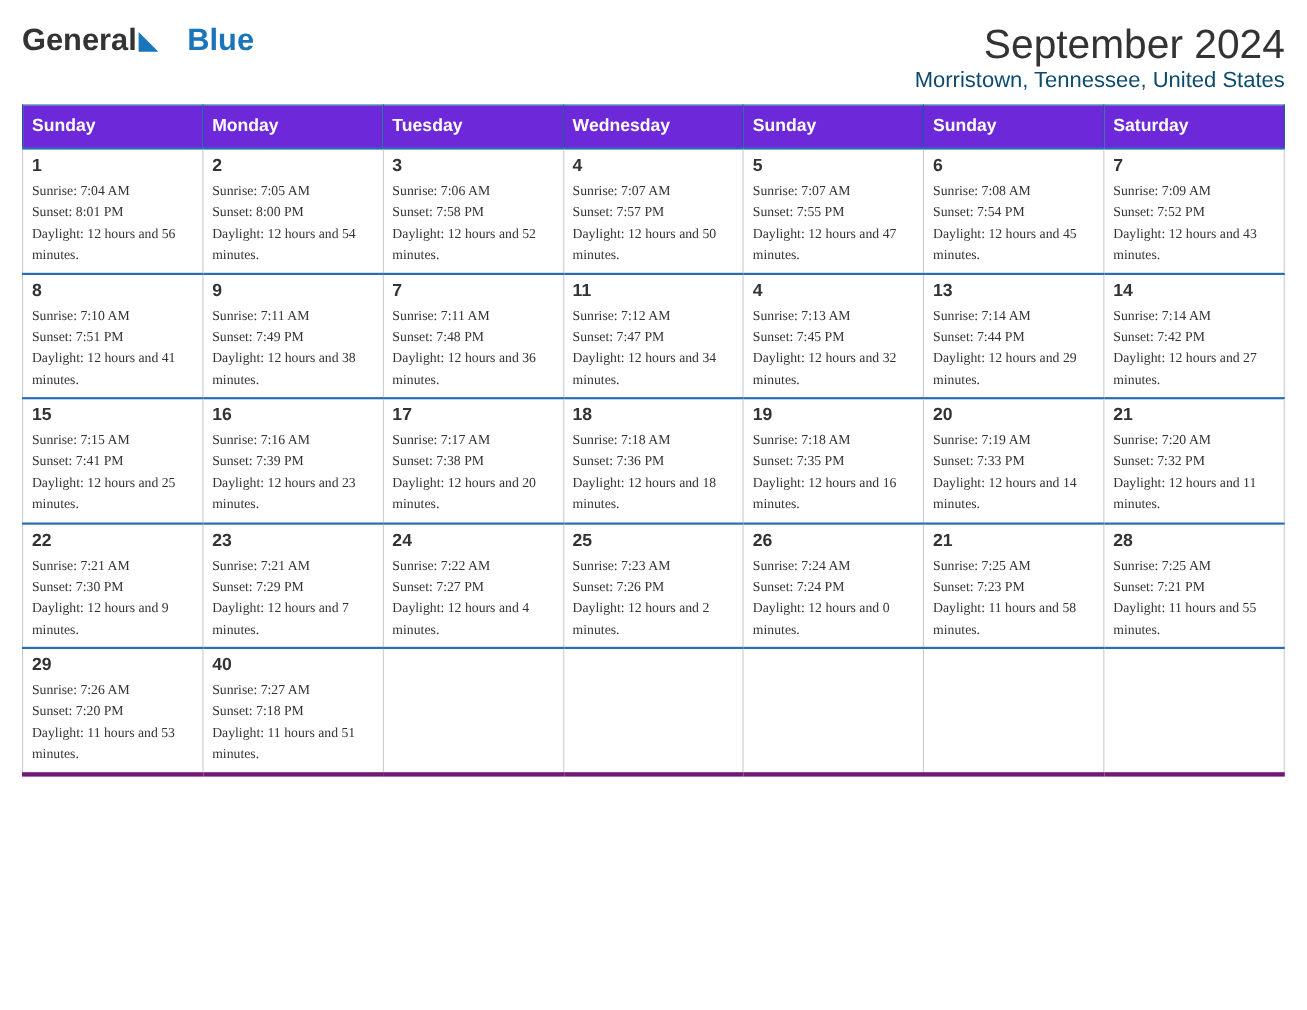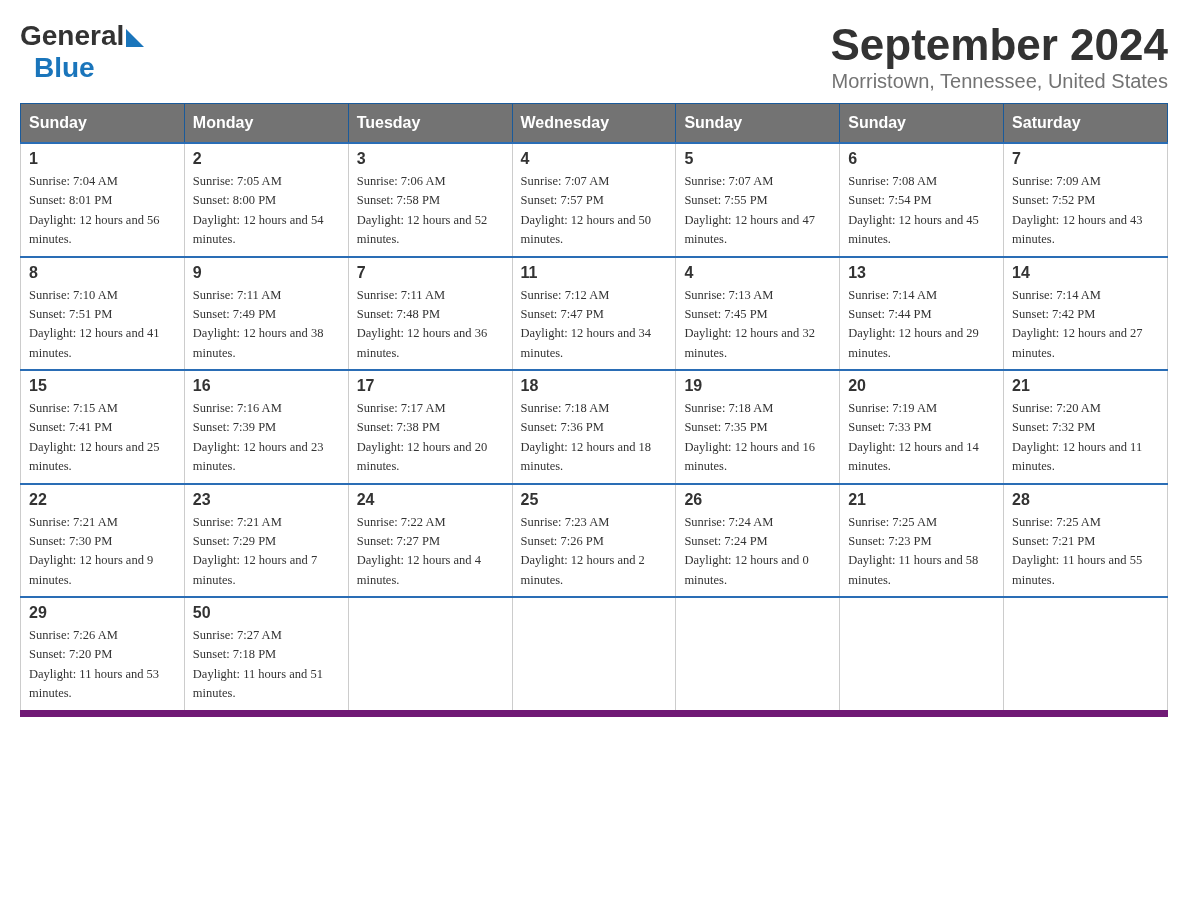--- a/index.html
+++ b/index.html
@@ -11,22 +11,23 @@
       padding: 20px;
     }
     .header-area {
       display: flex;
       justify-content: space-between;
       align-items: flex-start;
       margin-bottom: 10px;
     }
     .logo {
       display: flex;
-      flex-direction: column;
+      flex-direction: row;
       align-items: flex-start;
+      gap: 12px;
     }
     .logo-top {
       display: flex;
       align-items: center;
     }
     .logo-text-general {
       font-size: 28px;
       font-weight: bold;
       color: #333;
     }
@@ -42,35 +43,35 @@
     .logo-text-blue {
       font-size: 28px;
       font-weight: bold;
       color: #1a75bb;
       margin-left: 14px;
     }
     .title-area {
       text-align: right;
     }
     .calendar-title {
-      font-size: 44px;
-      font-weight: bold;
+      font-size: 37px;
+      font-weight: normal;
       color: #333;
     }
     .calendar-subtitle {
       font-size: 20px;
-      color: #737373;
+      color: #0c4a6e;
     }
     .calendar-table {
       width: 100%;
       border-collapse: collapse;
       border: 1px solid #999;
     }
     .calendar-table th {
-      background-color: #737373;
+      background-color: #6d28d9;
       color: #fff;
       font-size: 16px;
       font-weight: bold;
       padding: 10px 8px;
       text-align: left;
       border: 1px solid #1a5a9a;
     }
     .calendar-table td {
       vertical-align: top;
       padding: 6px 8px;
@@ -88,21 +89,21 @@
     }
     .day-info {
       line-height: 1.55;
       font-size: 12.5px;
       font-family: Liberation Serif, serif;
     }
     .empty-cell {
       border-top: 2px solid #2a6db5;
     }
     .last-row td {
-      border-bottom: 7px solid #701a75;
+      border-bottom: 4px solid #701a75;
     }
   </style>
 </head>
 <body>
 
 <div class="header-area">
   <div class="logo">
     <div class="logo-top">
       <span class="logo-text-general">General</span>
       <div class="logo-triangle"></div>
@@ -247,21 +248,21 @@
           <div class="day-number">28</div>
           <div class="day-info">Sunrise: 7:25 AM<br>Sunset: 7:21 PM<br>Daylight: 11 hours and 55 minutes.</div>
         </td>
       </tr>
       <tr class="last-row">
         <td>
           <div class="day-number">29</div>
           <div class="day-info">Sunrise: 7:26 AM<br>Sunset: 7:20 PM<br>Daylight: 11 hours and 53 minutes.</div>
         </td>
         <td>
-          <div class="day-number">50</div>
+          <div class="day-number">40</div>
           <div class="day-info">Sunrise: 7:27 AM<br>Sunset: 7:18 PM<br>Daylight: 11 hours and 51 minutes.</div>
         </td>
         <td class="empty-cell"></td>
         <td class="empty-cell"></td>
         <td class="empty-cell"></td>
         <td class="empty-cell"></td>
         <td class="empty-cell"></td>
       </tr>
     </tbody>
 </table>

